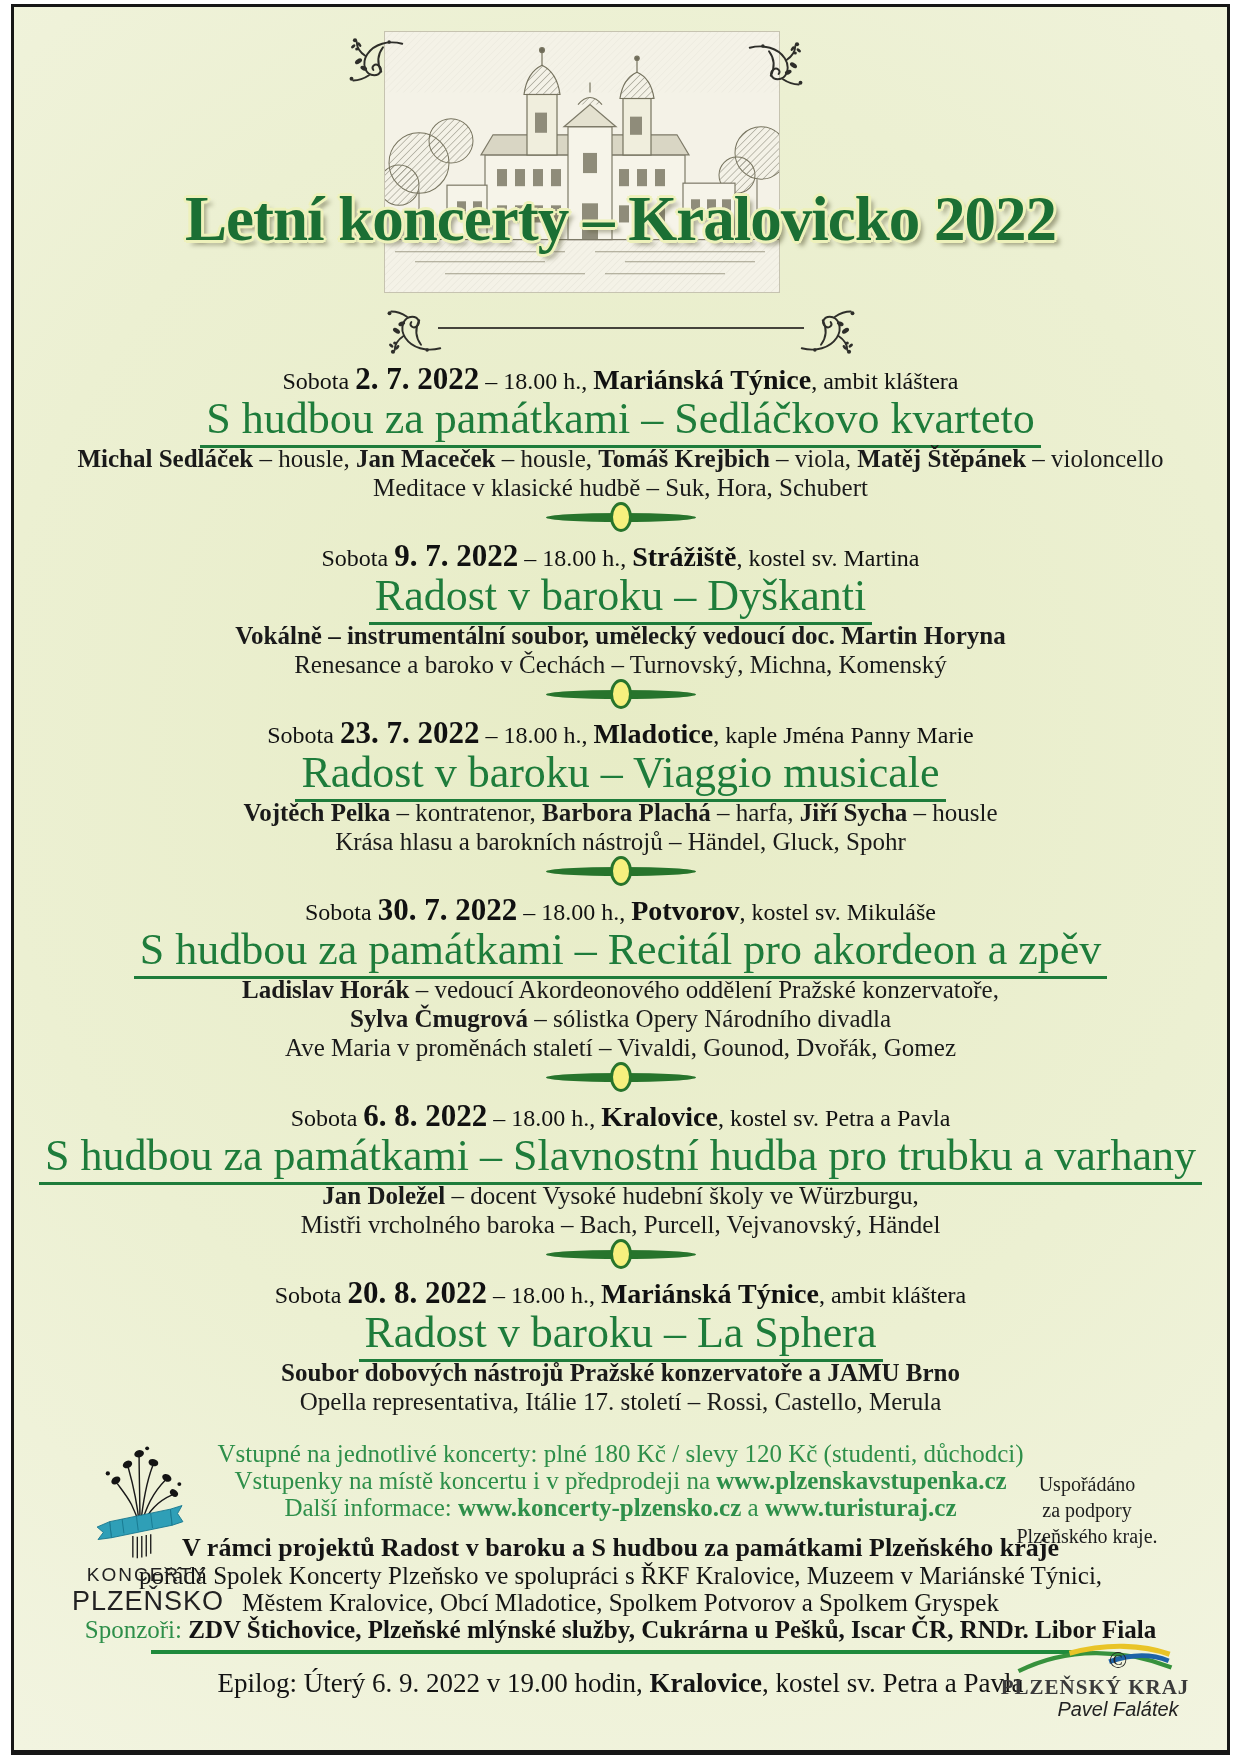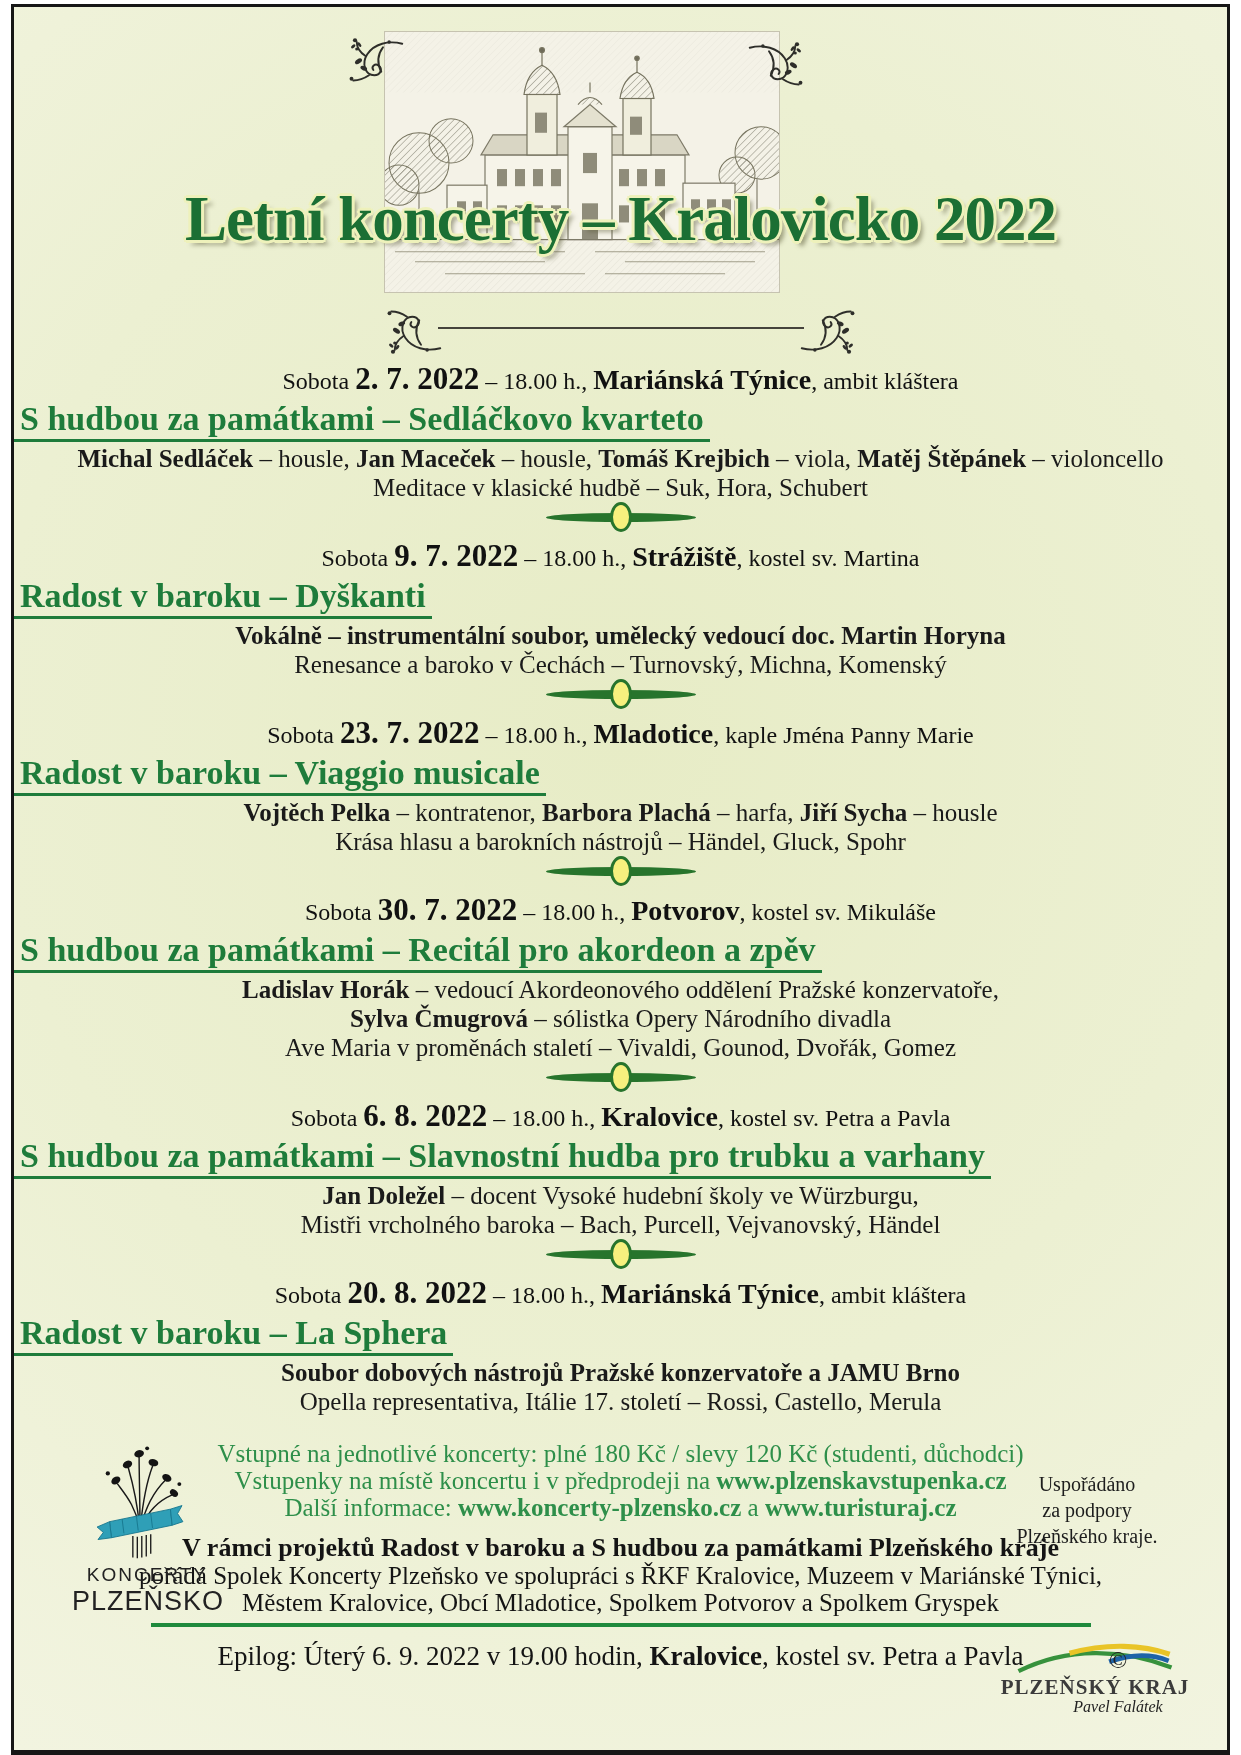--- a/index.html
+++ b/index.html
@@ -24,21 +24,21 @@
     position:absolute;left:0;right:0;top:176px;margin:0;z-index:5;text-align:center;
     font-size:63px;font-weight:bold;letter-spacing:-1px;color:#1b6f34;
     text-shadow:-3px 0 0 #eef1bb,3px 0 0 #eef1bb,0 -3px 0 #eef1bb,0 3px 0 #eef1bb,
       -2px -2px 0 #eef1bb,2px -2px 0 #eef1bb,-2px 2px 0 #eef1bb,2px 2px 0 #eef1bb,
       5px 5px 4px rgba(85,85,50,.5);
   }
   
   .date-line{text-align:center;font-size:24px;line-height:32px;margin-top:8px;color:#111;}
   .date-line .db{font-size:31px;font-weight:bold;}
   .date-line .dv{font-size:28px;font-weight:bold;}
-  .c-title{font-size:34px;line-height:40px;margin:2px 0 5px;font-weight:bold;color:#1e7c3b;}
+  .c-title{text-align:center;font-size:44px;line-height:40px;margin:2px 0 5px;font-weight:normal;color:#1e7c3b;}
   .c-title-inner{border-bottom:3px solid #1e7c3b;padding:0 6px 2px;}
   .c-line{text-align:center;font-size:25px;line-height:29px;color:#1a1a1a;}
   .b{font-weight:bold;}
   .g{color:#2e8f4a;}
   .sep{position:relative;width:150px;height:30px;margin:0 auto;}
   .sep .lens{position:absolute;left:0;top:11px;width:150px;height:9px;background:#27742c;border-radius:50%;}
   .sep .bud{position:absolute;left:50%;top:0;margin-left:-11px;width:22px;height:30px;background:#f7f07e;border:3px solid #27742c;border-radius:50%;box-sizing:border-box;}
   
   .tickets{margin-top:24px;text-align:center;font-size:25px;line-height:27px;color:#2e8f4a;}
   .org{margin-top:12px;text-align:center;font-size:25px;line-height:27px;color:#141414;}
@@ -50,21 +50,21 @@
   .logo-koncerty{position:absolute;left:58px;top:1436px;width:136px;text-align:right;color:#222;font-family:"Liberation Sans","DejaVu Sans",sans-serif;}
   .bouquet{width:96px;height:118px;display:block;margin:0 auto;}
   .logo-koncerty .l1{font-size:19px;letter-spacing:2px;margin-top:3px;}
   .logo-koncerty .l2{font-size:27px;letter-spacing:1px;}
   .support{position:absolute;right:40px;top:1464px;width:200px;text-align:center;font-size:20px;line-height:26px;color:#1d1d1d;}
   .logo-kraj{position:absolute;right:24px;top:1634px;width:216px;text-align:center;}
   .arcs{width:168px;height:34px;display:block;margin:0 auto;}
   .logo-kraj .name{font-size:21px;font-weight:bold;letter-spacing:1px;color:#3b3b3b;font-family:"Liberation Serif",serif;}
   .sig{position:absolute;right:34px;top:1640px;width:150px;text-align:center;color:#222;}
   .sig .cp{font-size:24px;}
-  .sig .nm{margin-top:24px;font-size:16px;font-style:italic;font-family:Liberation Serif, serif;}
+  .sig .nm{margin-top:24px;font-size:20px;font-style:italic;font-family:Liberation Sans, sans-serif;}
   .defs-holder{position:absolute;width:0;height:0;overflow:hidden;}
 </style>
 </head>
 <body>
 
 <svg class="defs-holder" aria-hidden="true">
   <defs>
     <pattern id="hx" width="5" height="5" patternUnits="userSpaceOnUse" patternTransform="rotate(45)">
       <line x1="0" y1="0" x2="0" y2="5" stroke="#8a8778" stroke-width="1"></line>
     </pattern>
@@ -242,20 +242,21 @@
     <div><span>Vstupné na jednotlivé koncerty: plné 180 Kč / slevy 120 Kč (studenti, důchodci)</span></div>
     <div><span>Vstupenky na místě koncertu i v předprodeji na </span><span class="b">www.plzenskavstupenka.cz</span></div>
     <div><span>Další informace: </span><span class="b">www.koncerty-plzensko.cz</span><span> a </span><span class="b">www.turisturaj.cz</span></div>
   </div>
 
   <div class="org">
     <div class="lead-line"><span class="b">V rámci projektů Radost v baroku a S hudbou za památkami Plzeňského kraje</span></div>
     <div><span>pořádá Spolek Koncerty Plzeňsko ve spolupráci s ŘKF Kralovice, Muzeem v Mariánské Týnici,</span></div>
     <div><span>Městem Kralovice, Obcí Mladotice, Spolkem Potvorov a Spolkem Gryspek</span></div>
   </div>
+  <div class="sponsors"><span class="g">Sponzoři: </span><span class="b">ZDV Štichovice, Plzeňské mlýnské služby, Cukrárna u Pešků, Iscar ČR, RNDr. Libor Fiala</span></div>
   <div class="rule"></div>
 
   <div class="epilog">
     <div><span>Epilog: Úterý 6. 9. 2022 v 19.00 hodin, </span><span class="b">Kralovice</span><span>, kostel sv. Petra a Pavla</span></div>
   </div>
 
   <div class="logo-koncerty">
     <svg class="bouquet" viewBox="0 0 100 132">
       <g fill="none" stroke="#191919" stroke-width="1.6" stroke-linecap="round">
         <path d="M50,98 C46,72 34,58 25,46"></path>

